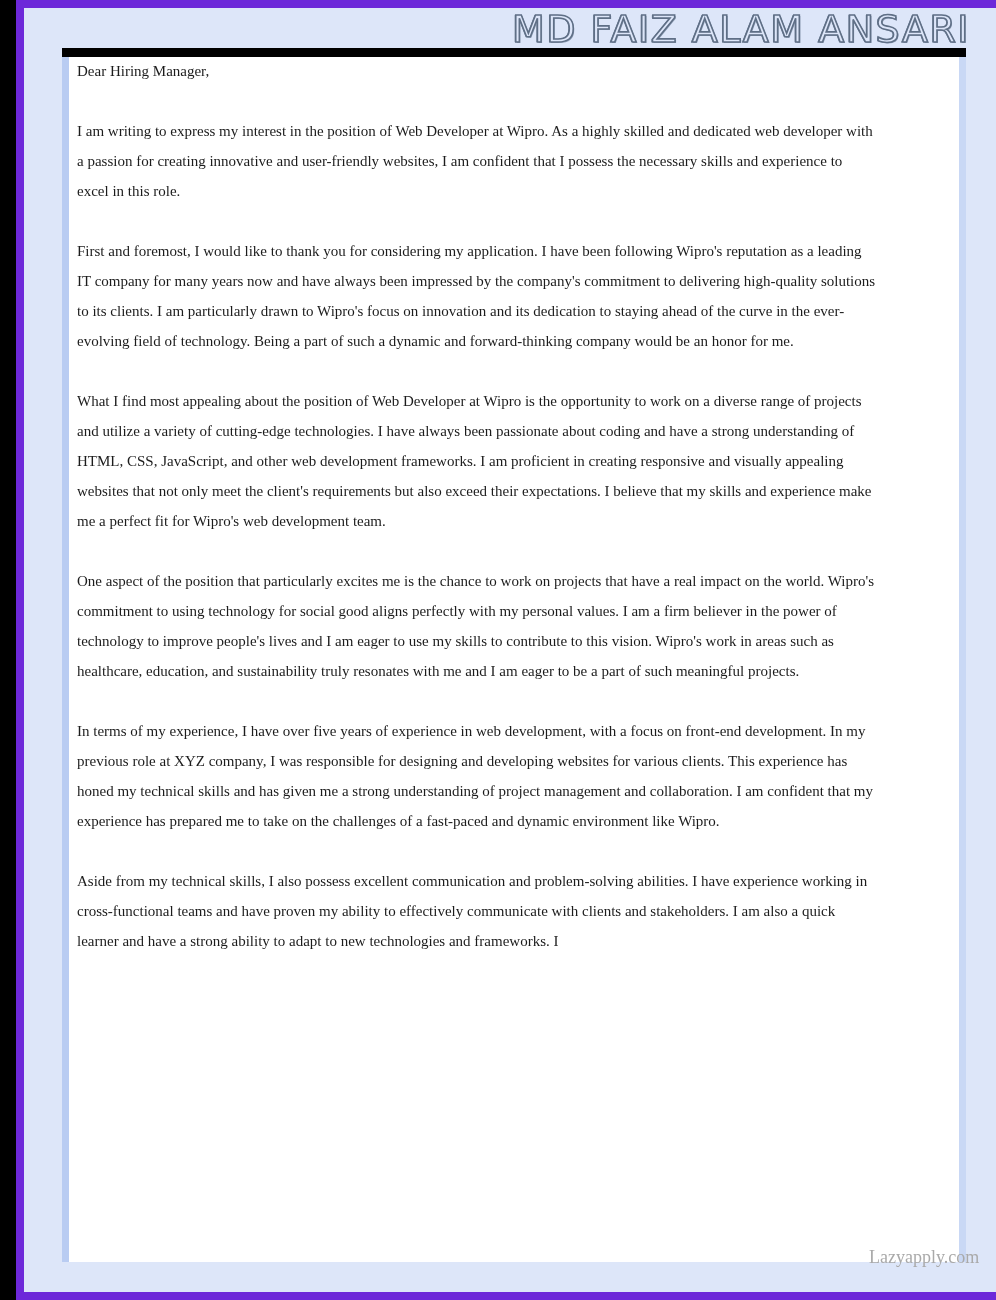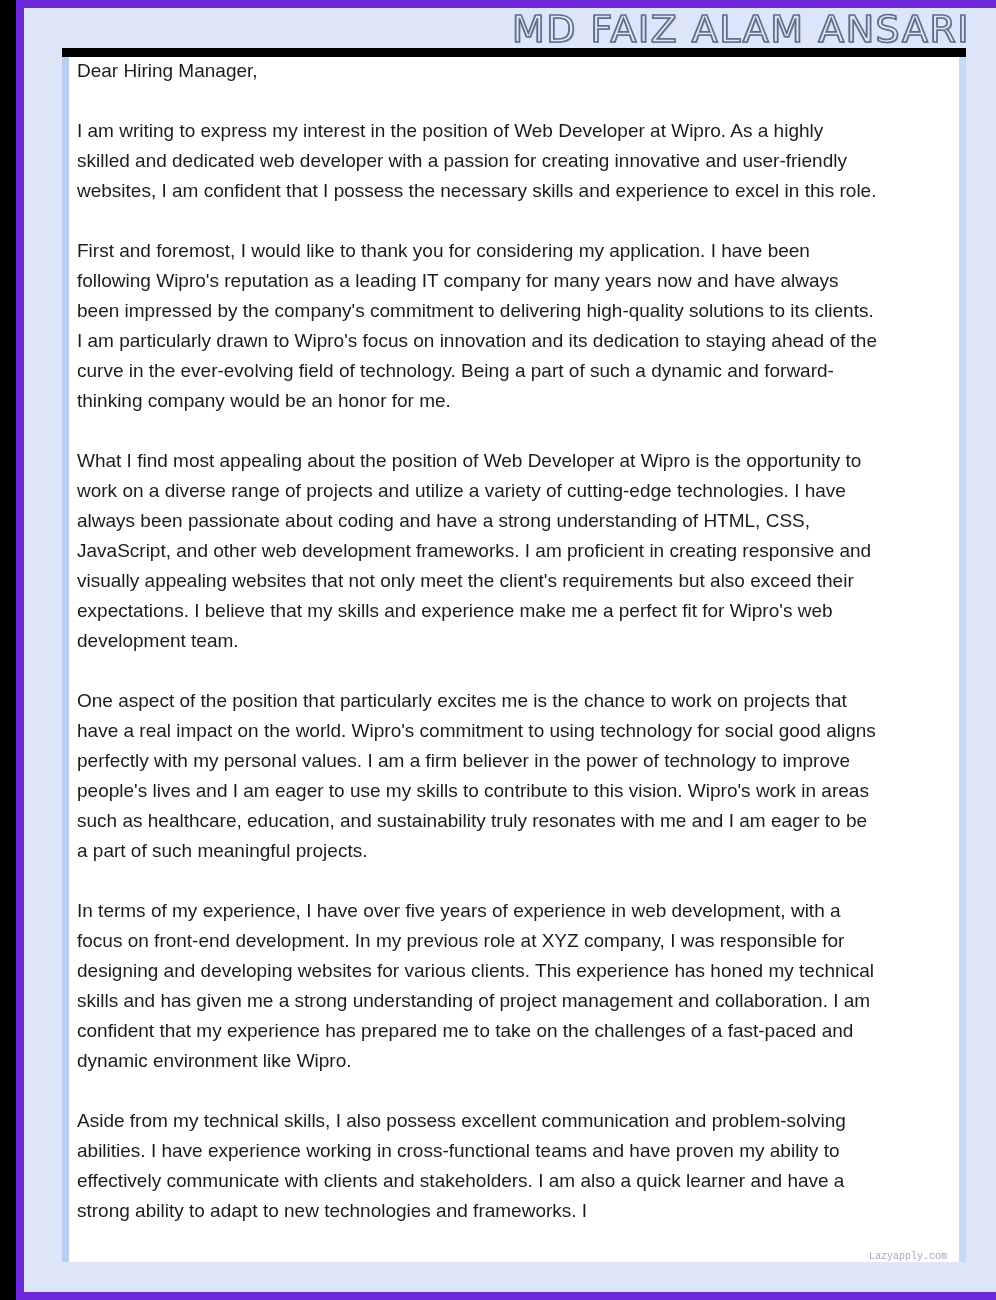--- a/index.html
+++ b/index.html
@@ -85,39 +85,39 @@
     box-sizing: border-box;
     overflow: visible;
   }
 
   
   .letter-body {
     position: absolute;
     left: 53px;
     top: 48px;
     width: 800px;
-    font-family: Liberation Sans, sans-serif;
-    font-size: 19px;
+    font-family: Liberation Serif, serif;
+    font-size: 15px;
     line-height: 30px;
     color: #1c1c1c;
   }
   .letter-body p {
     margin: 0 0 30px 0;
   }
   .letter-body p:last-child {
     margin-bottom: 12px;
   }
 
   
   .watermark {
     position: absolute;
     left: 845px;
     top: 1241px;
-    font-family: Liberation Mono, monospace;
-    font-size: 10px;
+    font-family: Liberation Serif, serif;
+    font-size: 18px;
     line-height: 16px;
     color: #a9a9a9;
     white-space: nowrap;
     pointer-events: none;
   }
 </style>
 </head>
 <body>
 
 <div class="page-frame">

